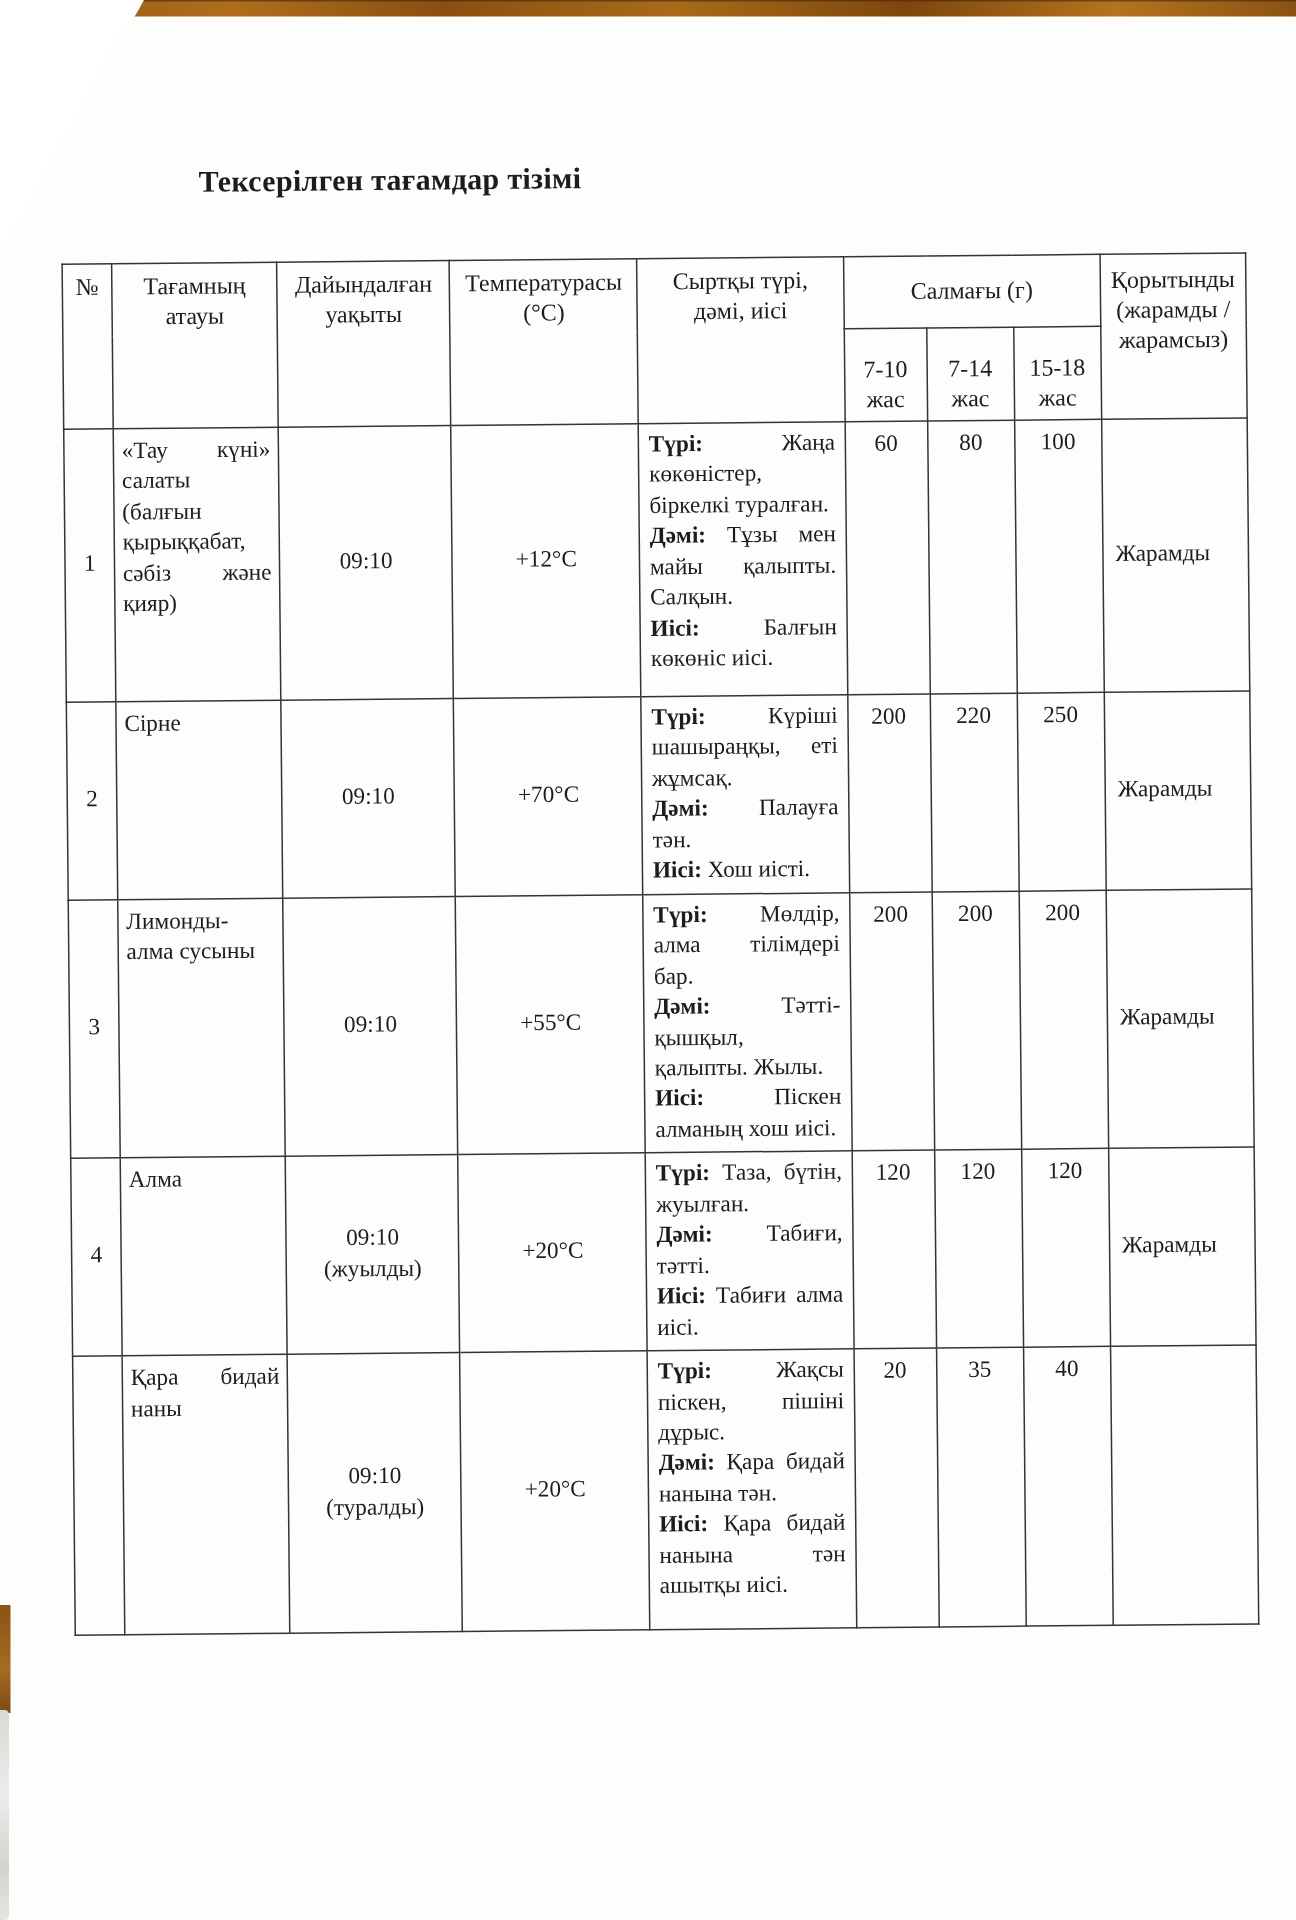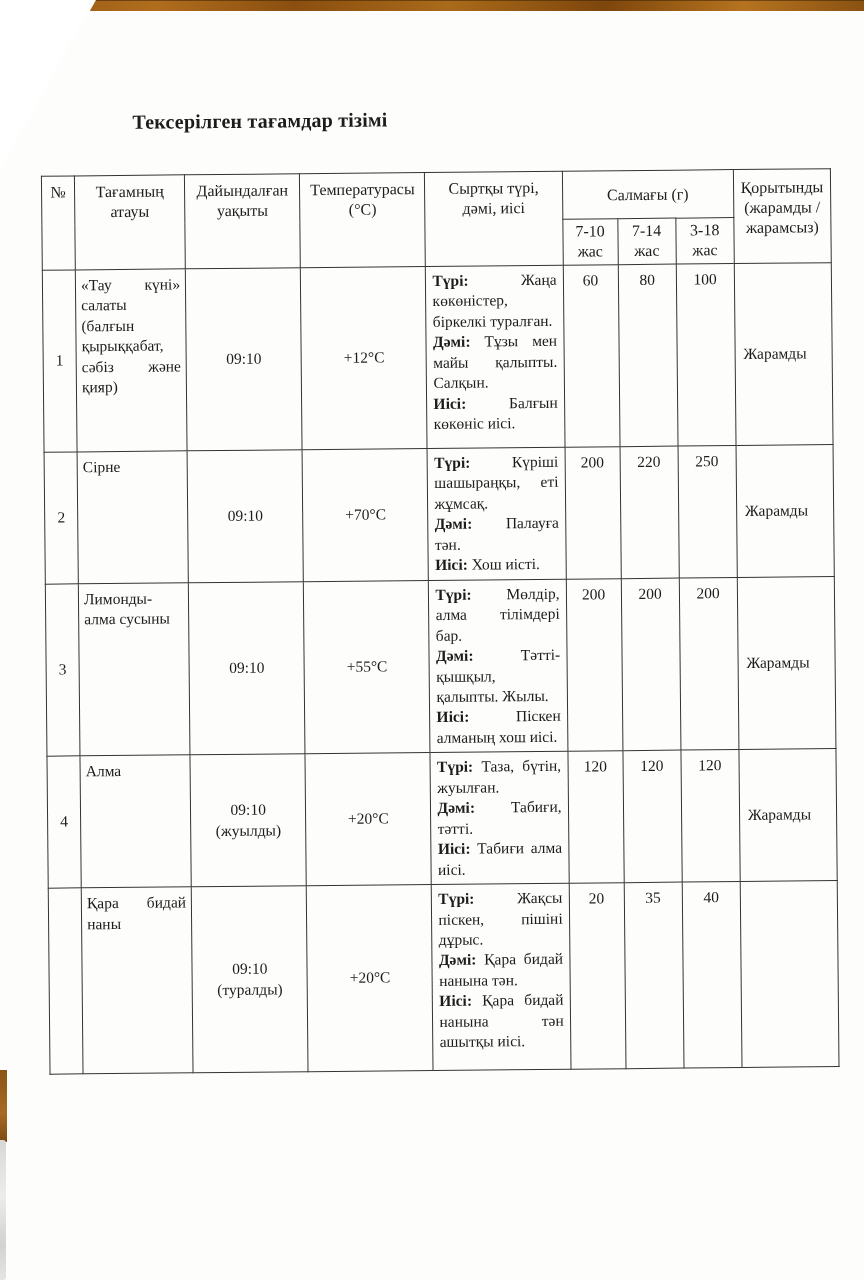--- a/index.html
+++ b/index.html
@@ -61,21 +61,21 @@
     border: 1.6px solid #343434;
     padding: 3px 5px;
     overflow: hidden;
   }
   .report thead th {
     font-weight: normal; text-align: center; vertical-align: top;
     padding-top: 6px; font-size: 16px; line-height: 1.25;
   }
   .report thead th.th-weight-group { vertical-align: middle; padding-top: 3px; }
   .report thead th.th-result { vertical-align: top; padding-top: 8px; }
-  .report thead tr.sub th { vertical-align: middle; padding-top: 2px; margin-left: 44px; }
+  .report thead tr.sub th { vertical-align: middle; padding-top: 18px; margin-left: 44px; }
 
   td.c-num   { text-align: center; vertical-align: middle; }
   td.c-name  { text-align: justify; vertical-align: top; padding-top: 5px; }
   td.c-time  { text-align: center; vertical-align: middle; }
   td.c-temp  { text-align: center; vertical-align: middle; }
   td.c-desc  { text-align: justify; vertical-align: top; padding: 4px 6px; }
   td.c-w     { text-align: center; vertical-align: top; padding-top: 5px; }
   td.c-res   { text-align: left; vertical-align: middle; padding-left: 8px; }
   .c-desc .para { text-align: justify; }
   .c-desc .lbl { font-weight: bold; }
@@ -109,21 +109,21 @@
           <th rowspan="2">Тағамның атауы</th>
           <th rowspan="2">Дайындалған уақыты</th>
           <th rowspan="2">Температурасы (°С)</th>
           <th rowspan="2">Сыртқы түрі, дәмі, иісі</th>
           <th colspan="3" class="th-weight-group">Салмағы (г)</th>
           <th rowspan="2" class="th-result">Қорытынды (жарамды / жарамсыз)</th>
         </tr>
         <tr class="sub" style="height:40px">
           <th>7-10 жас</th>
           <th>7-14 жас</th>
-          <th>3-18 жас</th>
+          <th>15-18 жас</th>
         </tr>
       </thead>
       <tbody id="report-body">
           <tr style="height: 182px;">
             <td class="c-num">1</td>
             <td class="c-name">«Тау күні» салаты (балғын қырыққабат, сәбіз және қияр)</td>
             <td class="c-time">
               <div>09:10</div>
             </td>
             <td class="c-temp">+12°С</td>

